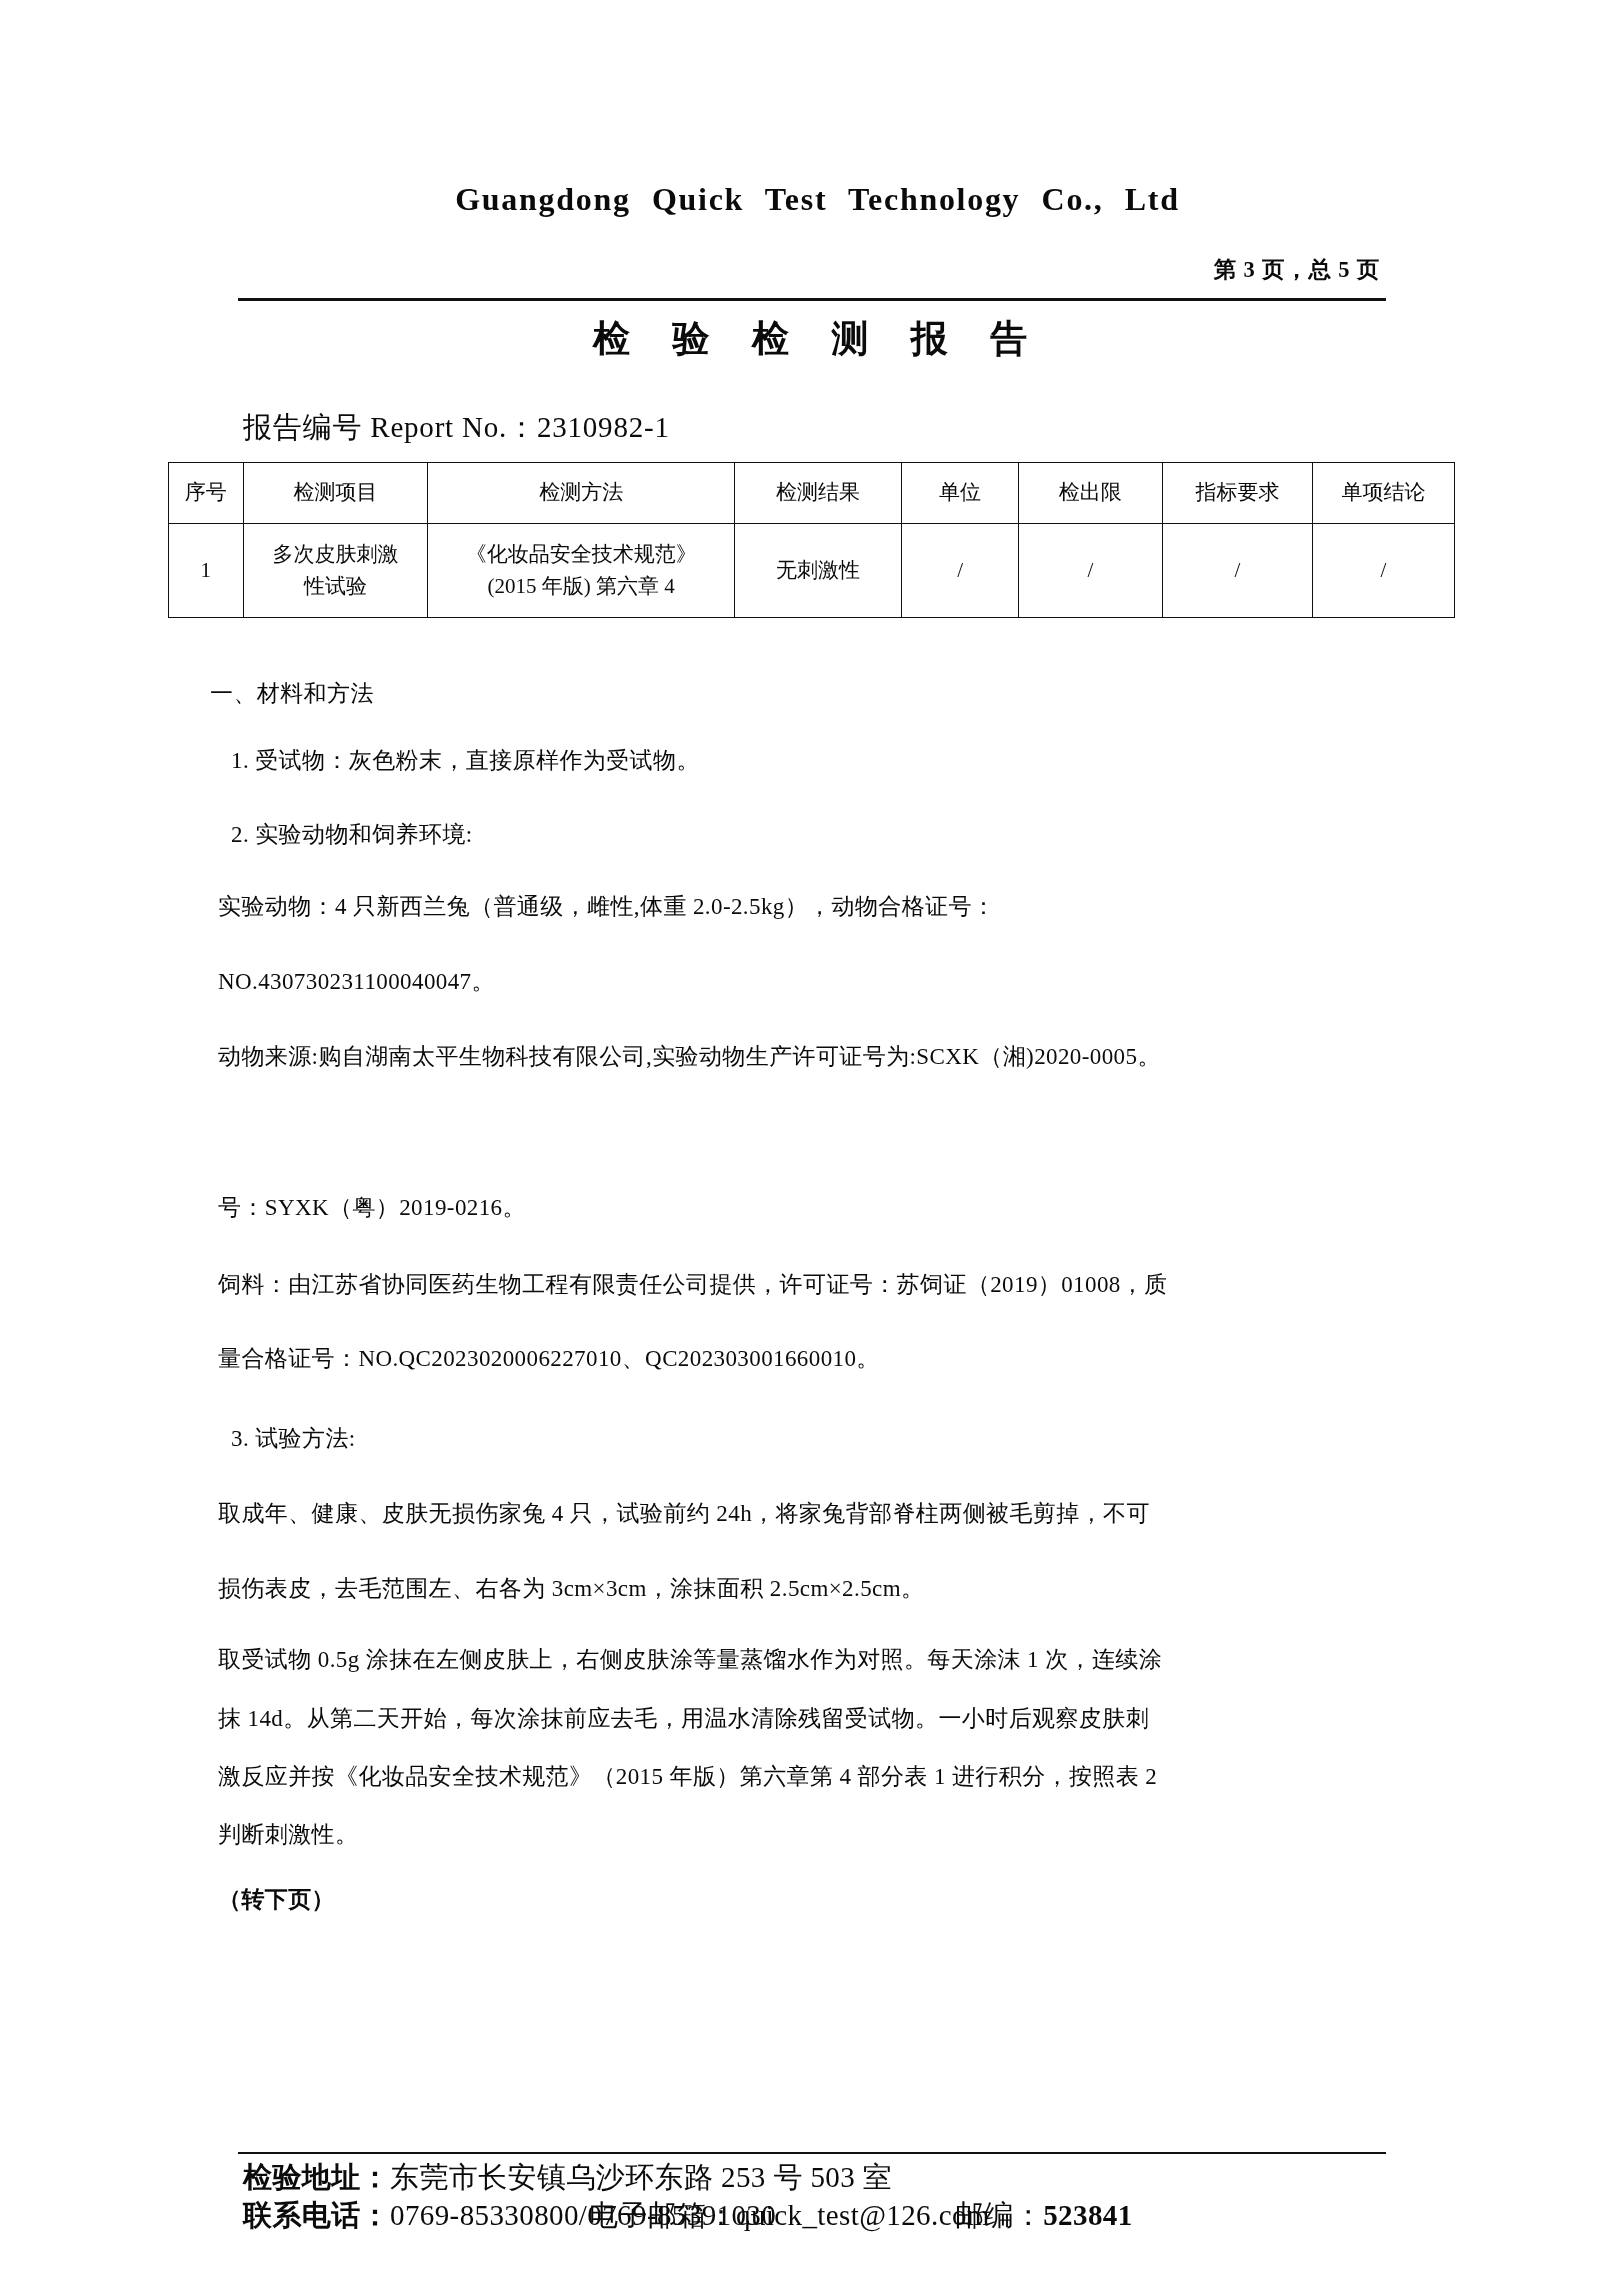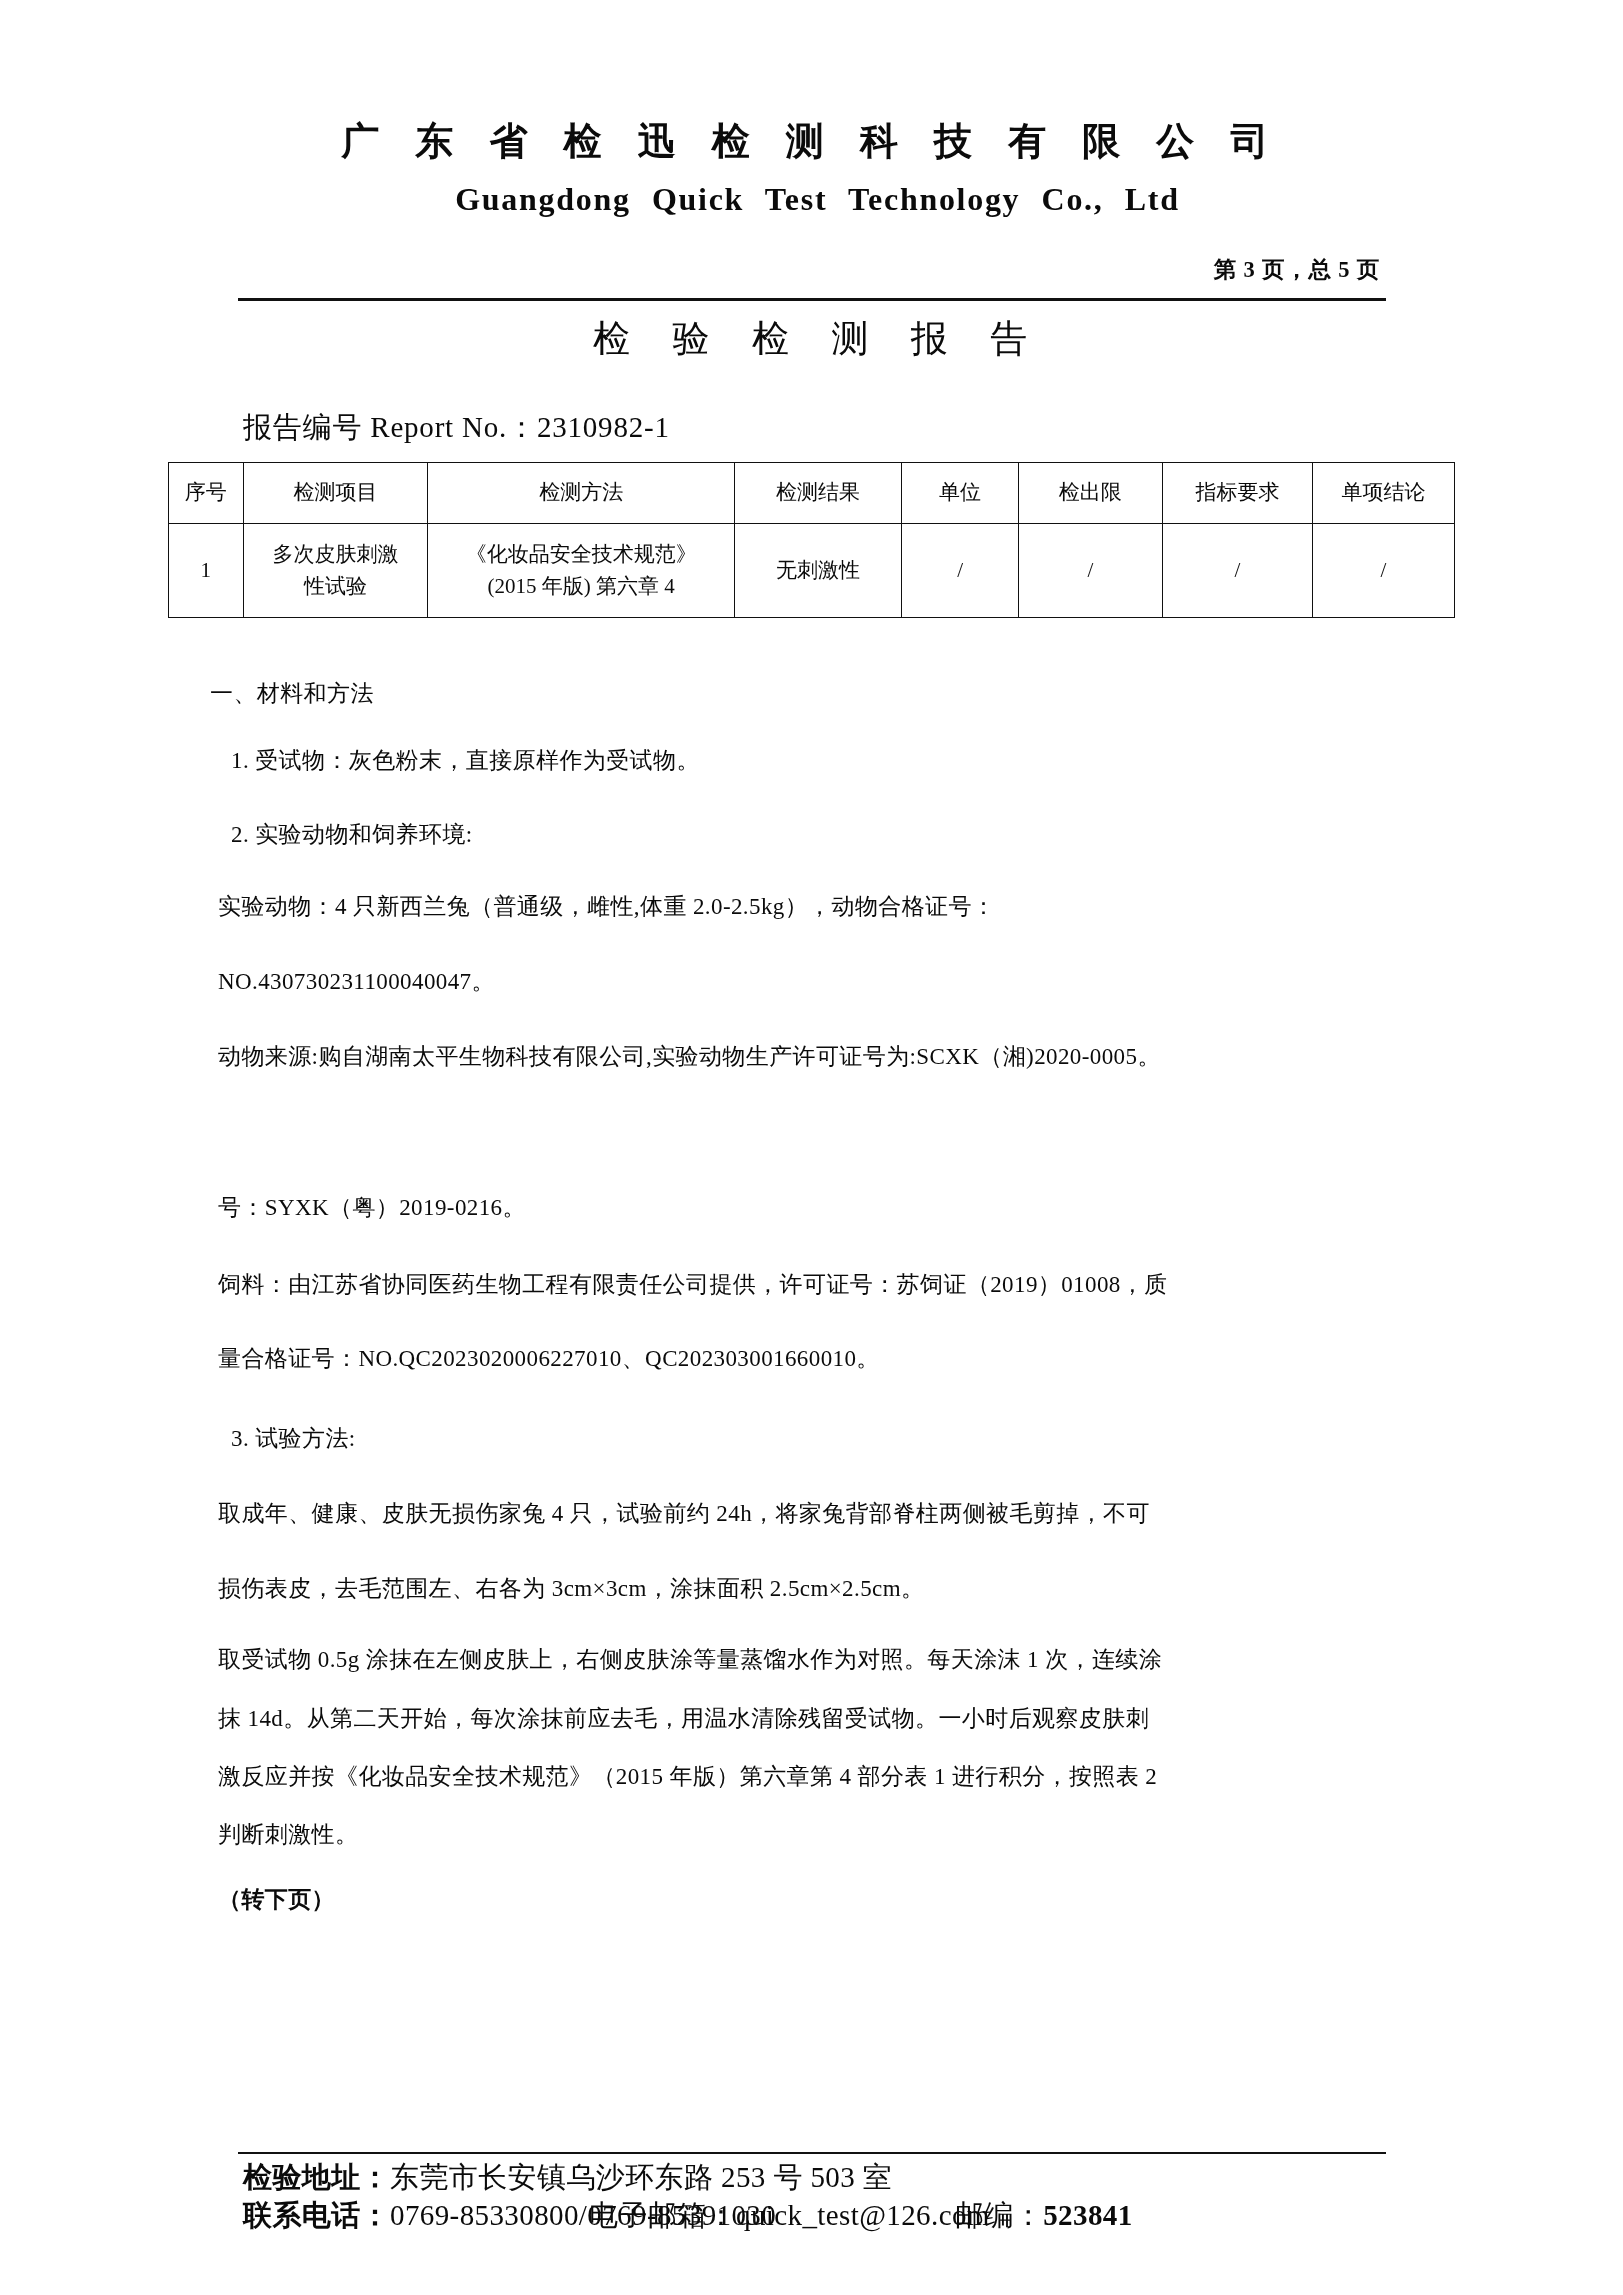--- a/index.html
+++ b/index.html
@@ -60,21 +60,21 @@
     width: 1148px;
     height: 2.5px;
     background: #111;
   }
   .report-title {
     position: absolute;
     top: 314px;
     left: 0; right: 0;
     text-align: center;
     font-size: 37px;
-    font-weight: normal;
+    font-weight: bold;
     letter-spacing: 16.6px;
     padding-left: 14px;
   }
   .report-no {
     position: absolute;
     top: 408px;
     left: 243px;
     font-size: 29px;
     letter-spacing: 0.8px;
   }
@@ -148,21 +148,20 @@
   .footer .row { position: relative; height: 38px; }
   .f-label { font-weight: bold; }
   .f-mid { position: absolute; left: 346px; }
   .f-right { position: absolute; left: 712px; }
 </style>
 </head>
 <body>
 
 <div class="page">
 
-  <div class="company-cn">广 东 省 检 迅 检 测 科 技 有 限 公 司</div>
   <div class="company-en">Guangdong  Quick  Test  Technology  Co.,  Ltd</div>
   <div class="page-no">第 3 页，总 5 页</div>
   <div class="header-rule"></div>
   <div class="report-title">检 验 检 测 报 告</div>
   <div class="report-no">报告编号 Report No.：2310982-1</div>
 
   <table class="tbl">
     <thead>
       <tr>
         <td class="c1">序号</td>

